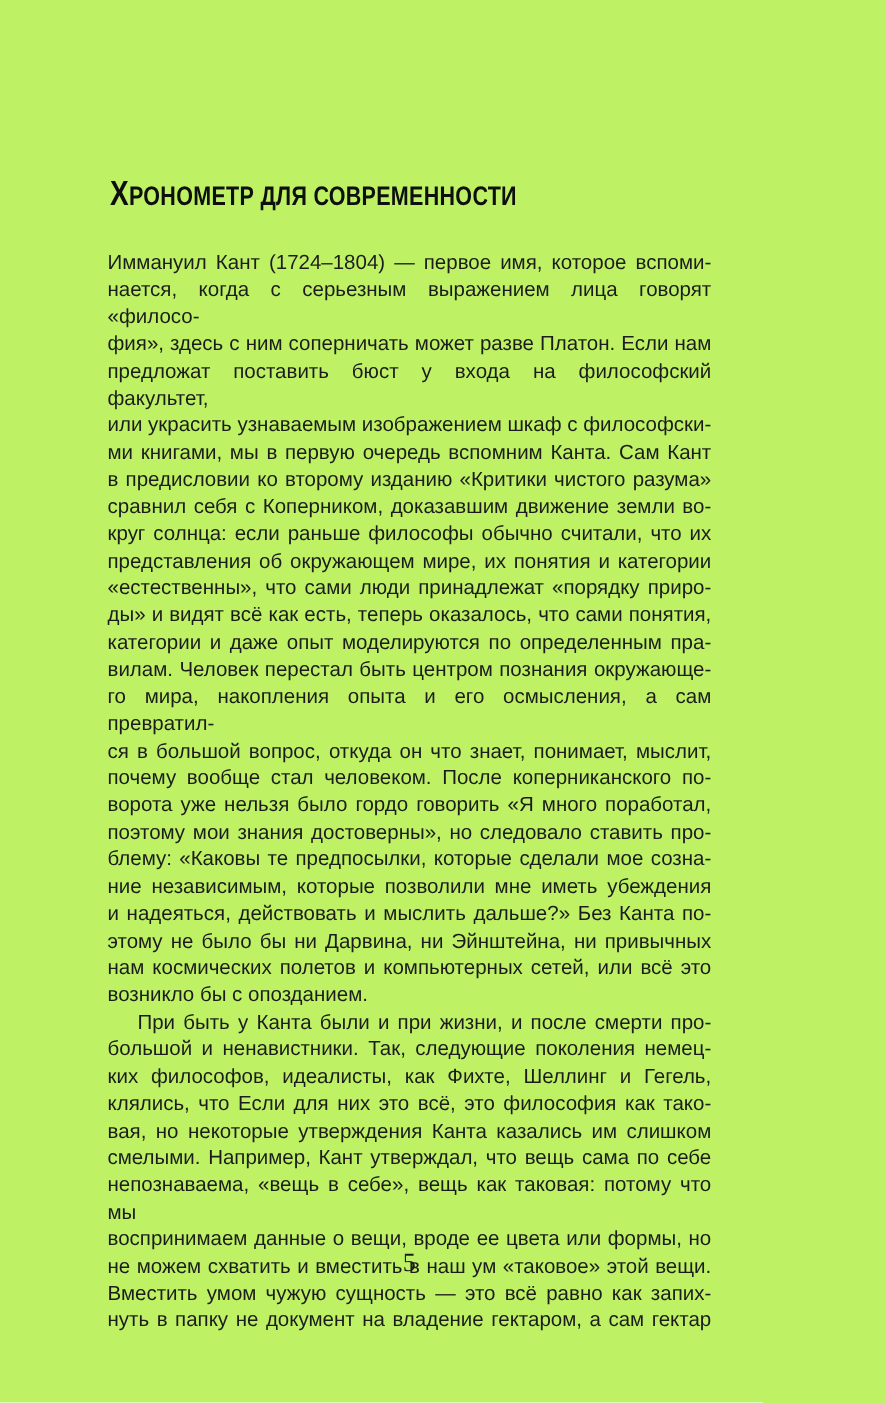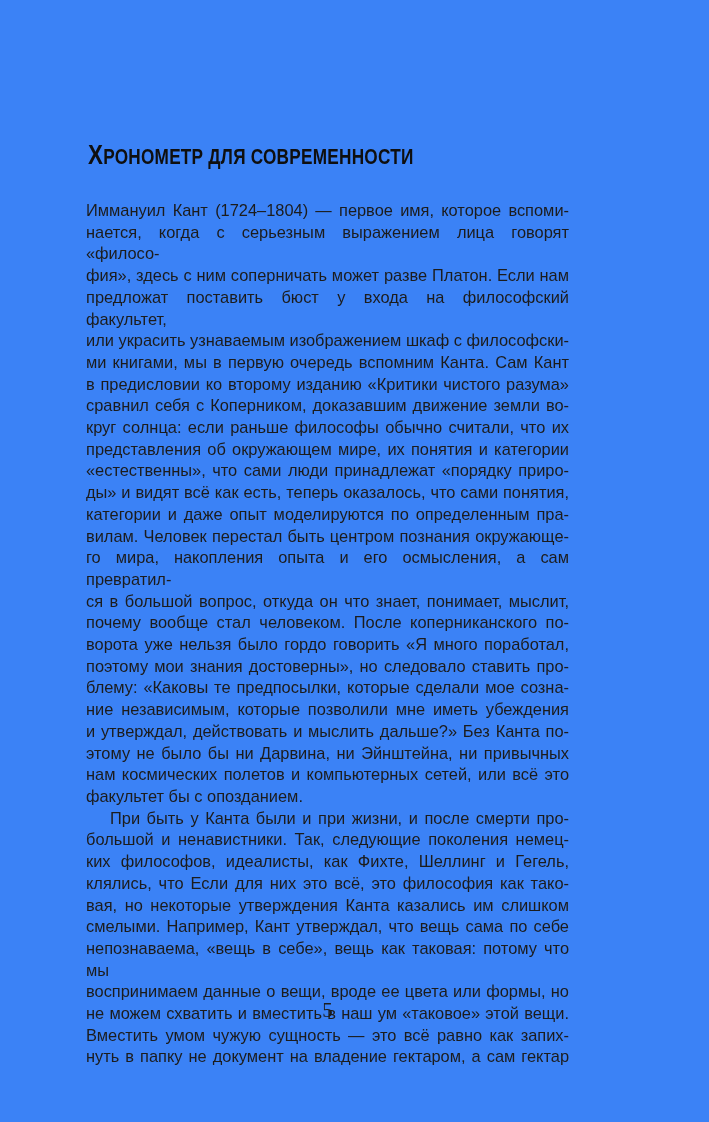--- a/index.html
+++ b/index.html
@@ -4,21 +4,21 @@
 <style>
   html, body {
     margin: 0;
     padding: 0;
     background: #ffffff;
   }
   .page {
     position: relative;
     width: 709px;
     height: 1122px;
-    background: #3b82f6;
+    background: #bef264;
     overflow: hidden;
   }
   .heading {
     position: absolute;
     left: 88px;
     top: 139px;
     margin: 0;
     font-family: "Liberation Sans", sans-serif;
     font-weight: bold;
     color: #0f0f0f;
@@ -85,24 +85,24 @@
       <div class="line">ды» и видят всё как есть, теперь оказалось, что сами понятия,</div>
       <div class="line">категории и даже опыт моделируются по определенным пра-</div>
       <div class="line">вилам. Человек перестал быть центром познания окружающе-</div>
       <div class="line">го мира, накопления опыта и его осмысления, а сам превратил-</div>
       <div class="line">ся в большой вопрос, откуда он что знает, понимает, мыслит,</div>
       <div class="line">почему вообще стал человеком. После коперниканского по-</div>
       <div class="line">ворота уже нельзя было гордо говорить «Я много поработал,</div>
       <div class="line">поэтому мои знания достоверны», но следовало ставить про-</div>
       <div class="line">блему: «Каковы те предпосылки, которые сделали мое созна-</div>
       <div class="line">ние независимым, которые позволили мне иметь убеждения</div>
-      <div class="line">и утверждал, действовать и мыслить дальше?» Без Канта по-</div>
+      <div class="line">и надеяться, действовать и мыслить дальше?» Без Канта по-</div>
       <div class="line">этому не было бы ни Дарвина, ни Эйнштейна, ни привычных</div>
       <div class="line">нам космических полетов и компьютерных сетей, или всё это</div>
-      <div class="line para-end">факультет бы с опозданием.</div>
+      <div class="line para-end">возникло бы с опозданием.</div>
       <div class="line indent">При быть у Канта были и при жизни, и после смерти про-</div>
       <div class="line">большой и ненавистники. Так, следующие поколения немец-</div>
       <div class="line">ких философов, идеалисты, как Фихте, Шеллинг и Гегель,</div>
       <div class="line">клялись, что Если для них это всё, это философия как тако-</div>
       <div class="line">вая, но некоторые утверждения Канта казались им слишком</div>
       <div class="line">смелыми. Например, Кант утверждал, что вещь сама по себе</div>
       <div class="line">непознаваема, «вещь в себе», вещь как таковая: потому что мы</div>
       <div class="line">воспринимаем данные о вещи, вроде ее цвета или формы, но</div>
       <div class="line">не можем схватить и вместить в наш ум «таковое» этой вещи.</div>
       <div class="line">Вместить умом чужую сущность — это всё равно как запих-</div>

